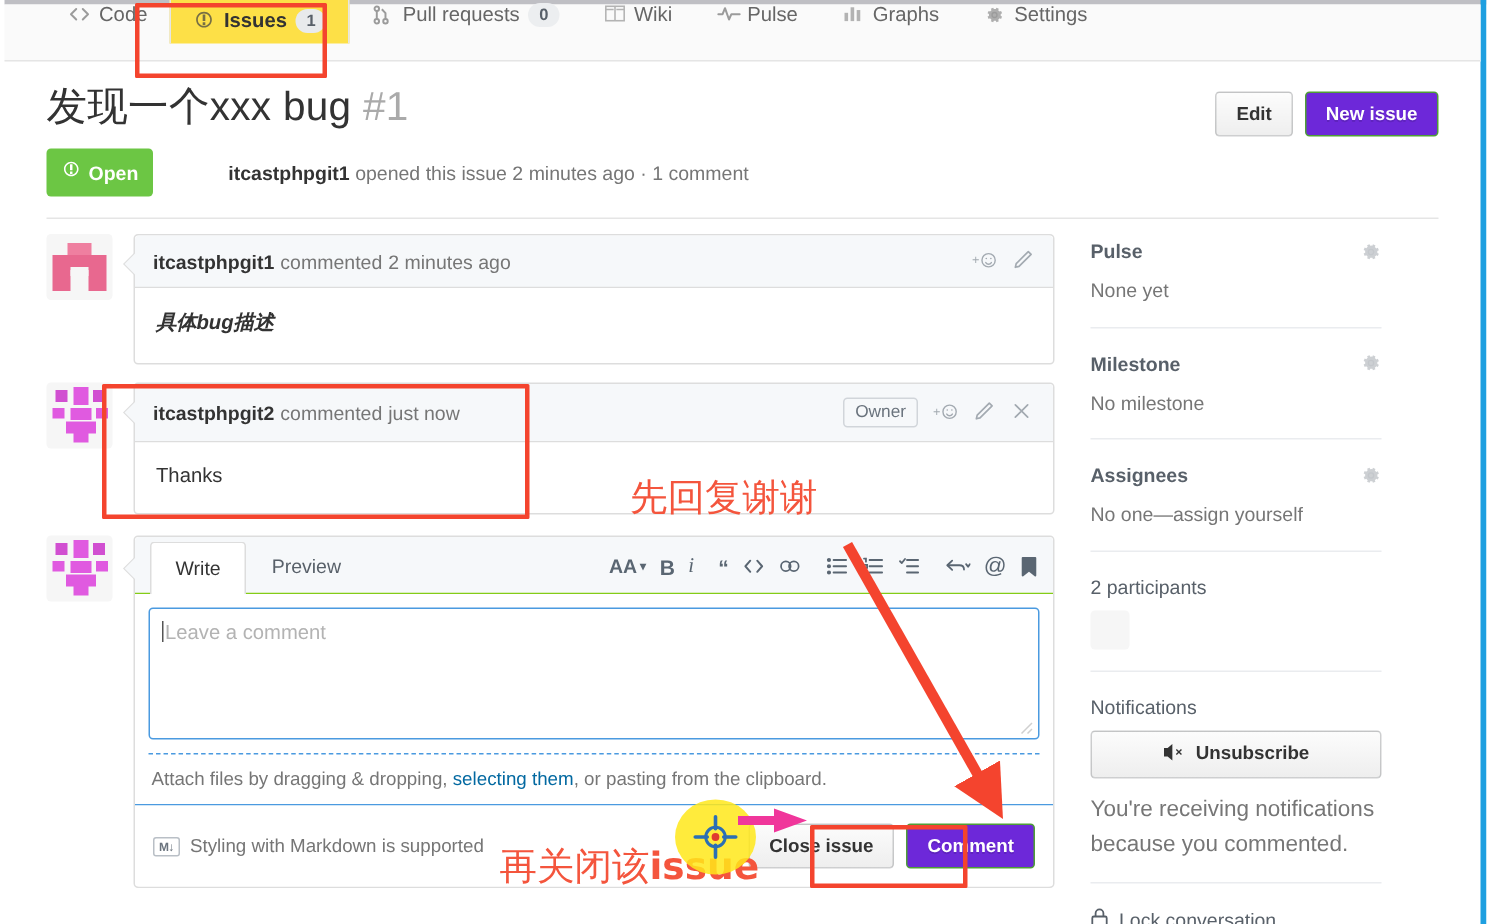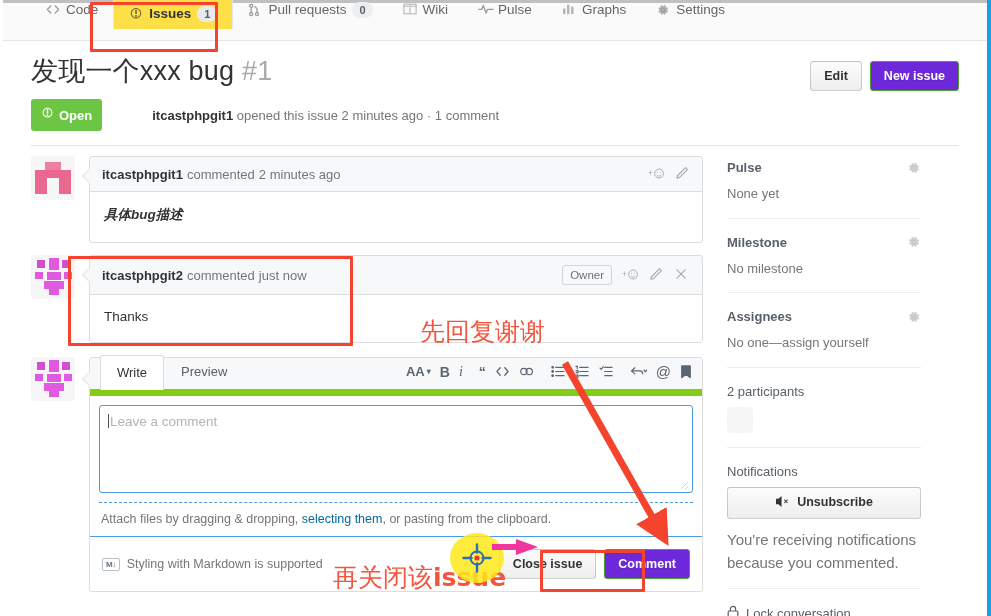--- a/index.html
+++ b/index.html
@@ -153,21 +153,21 @@
     content:""; position:absolute; left:-8px; top:13px; width:0; height:0;
     border-top:8px solid transparent; border-bottom:8px solid transparent;
     border-right:8px solid #ddd;
   }
   .form-box:after {
     content:""; position:absolute; left:-7px; top:13px; width:0; height:0;
     border-top:8px solid transparent; border-bottom:8px solid transparent;
     border-right:8px solid #f6f8fa;
   }
   .tabnav {
-    background:#f6f8fa; border-bottom:7px solid #84cc16;
+    background:#f6f8fa; border-bottom:1px solid #84cc16;
     display:flex; align-items:flex-end; height:38px; padding:0 10px;
     border-radius:3px 3px 0 0;
   }
   .wtab {
     padding:9px 16px; font-size:13px; color:#586069; cursor:pointer;
     border:1px solid transparent; border-bottom:none; line-height:16px;
   }
   .wtab.active {
     background:#fff; border-color:#ddd; color:#333;
     border-radius:3px 3px 0 0; margin-bottom:-1px;

